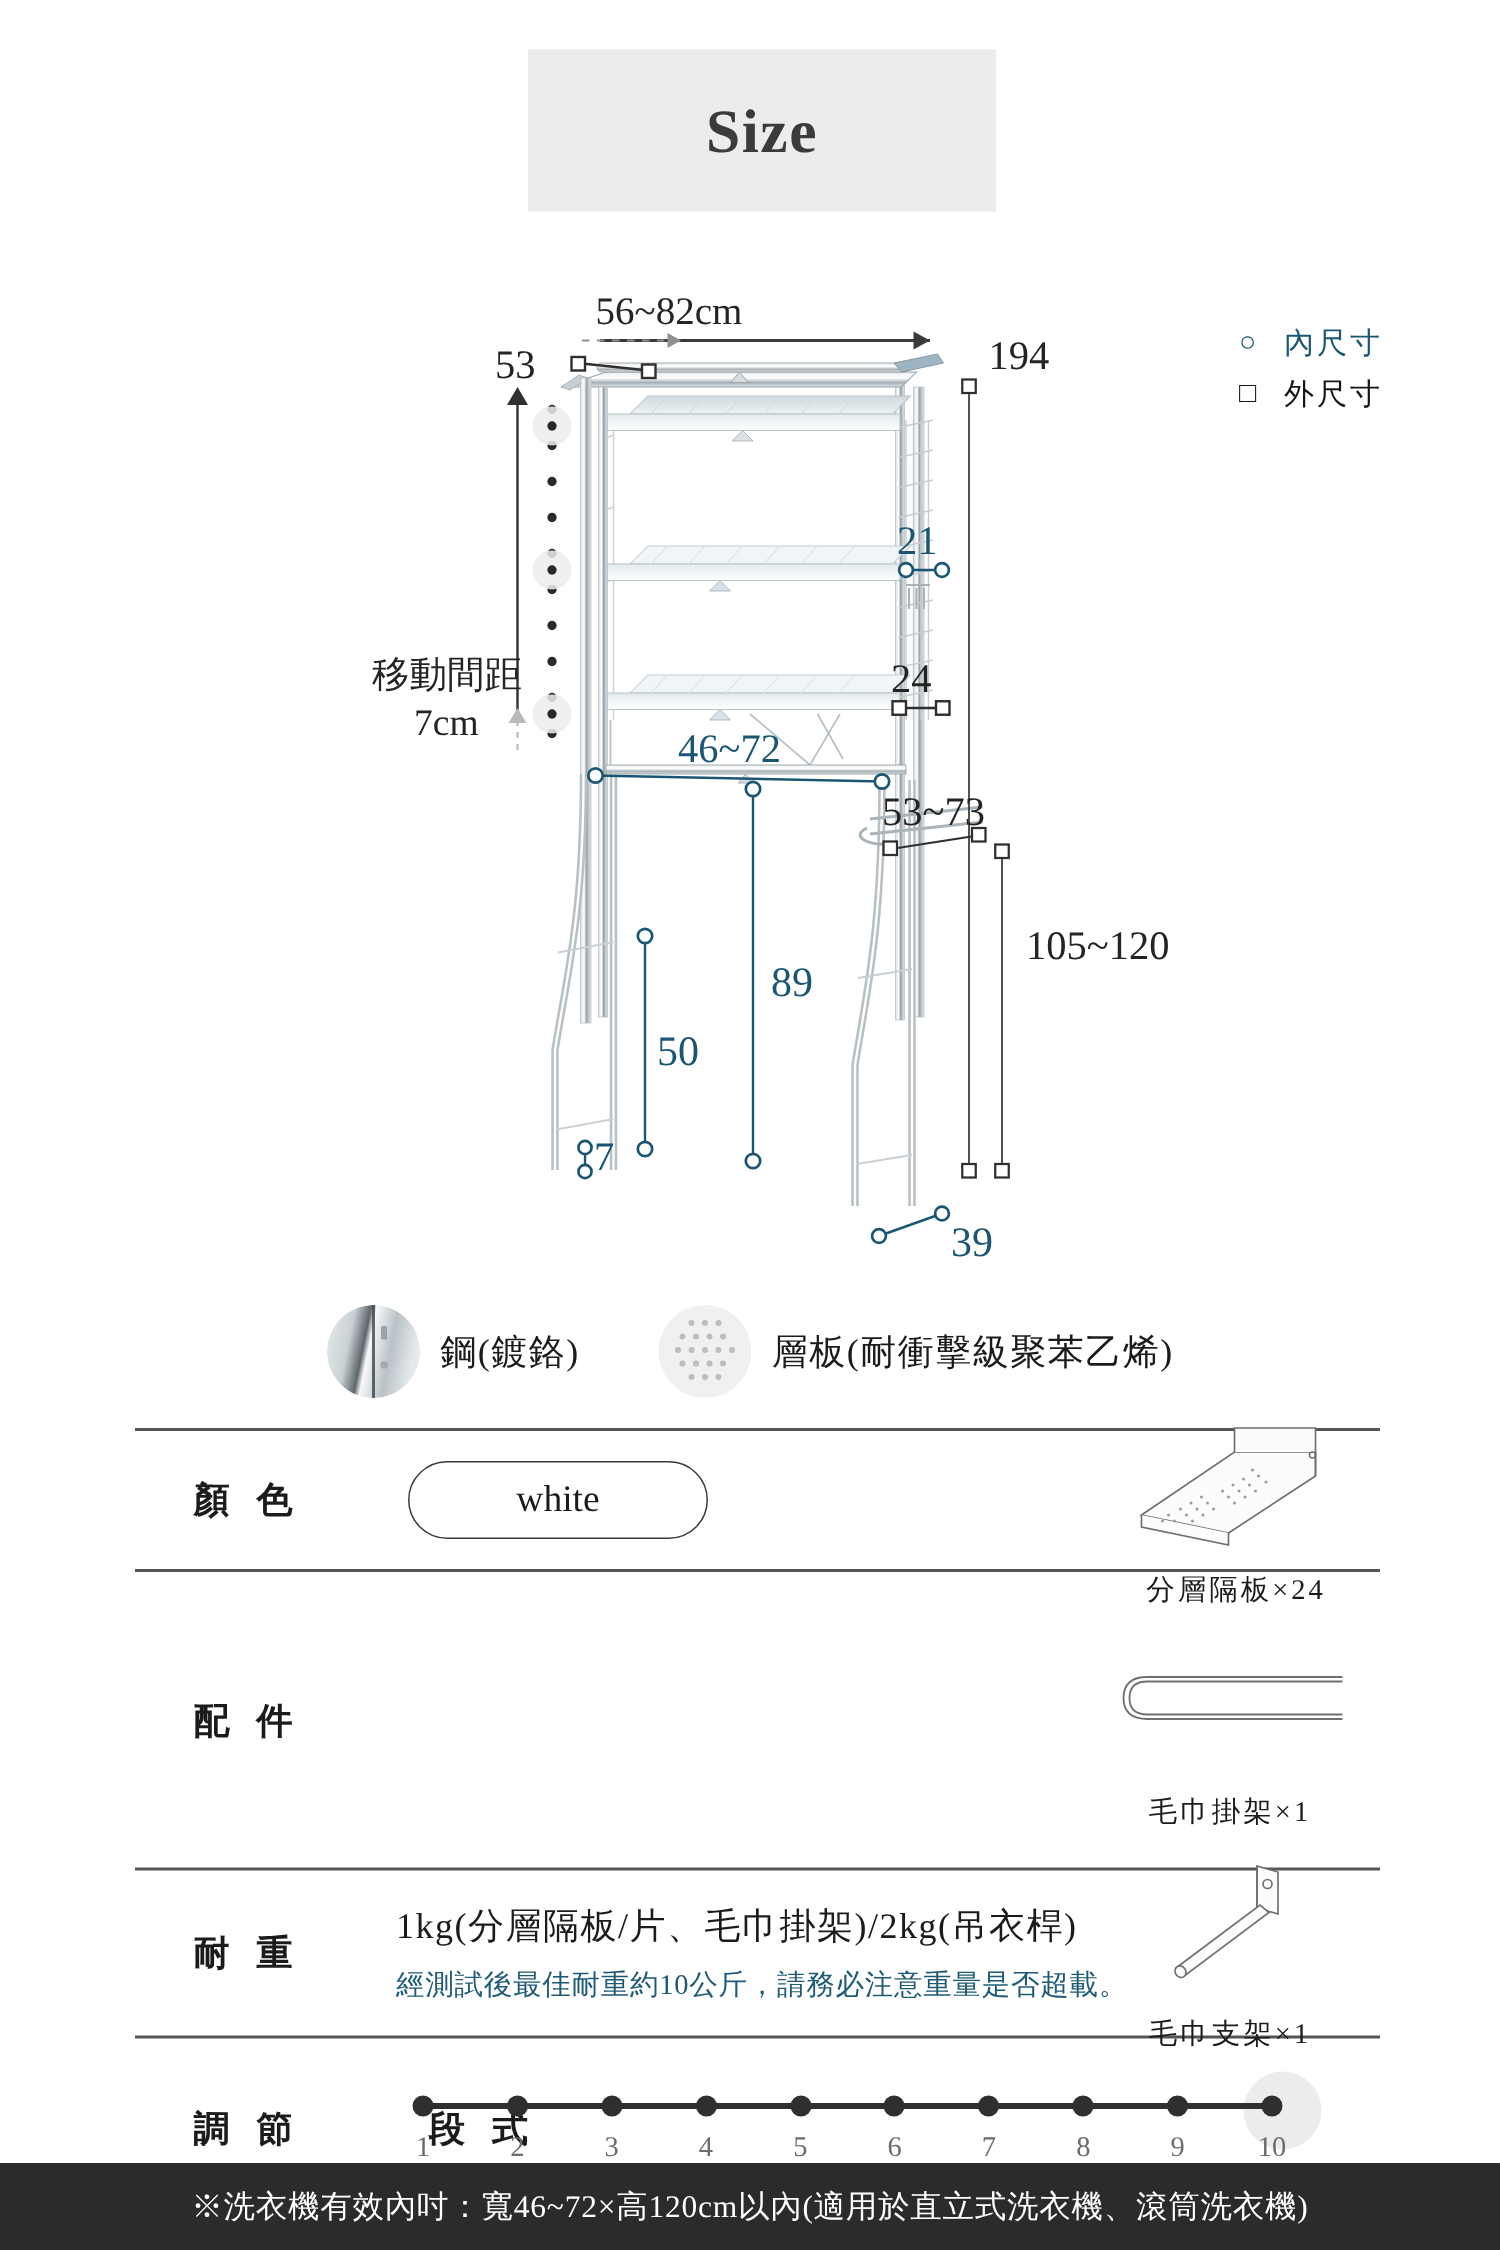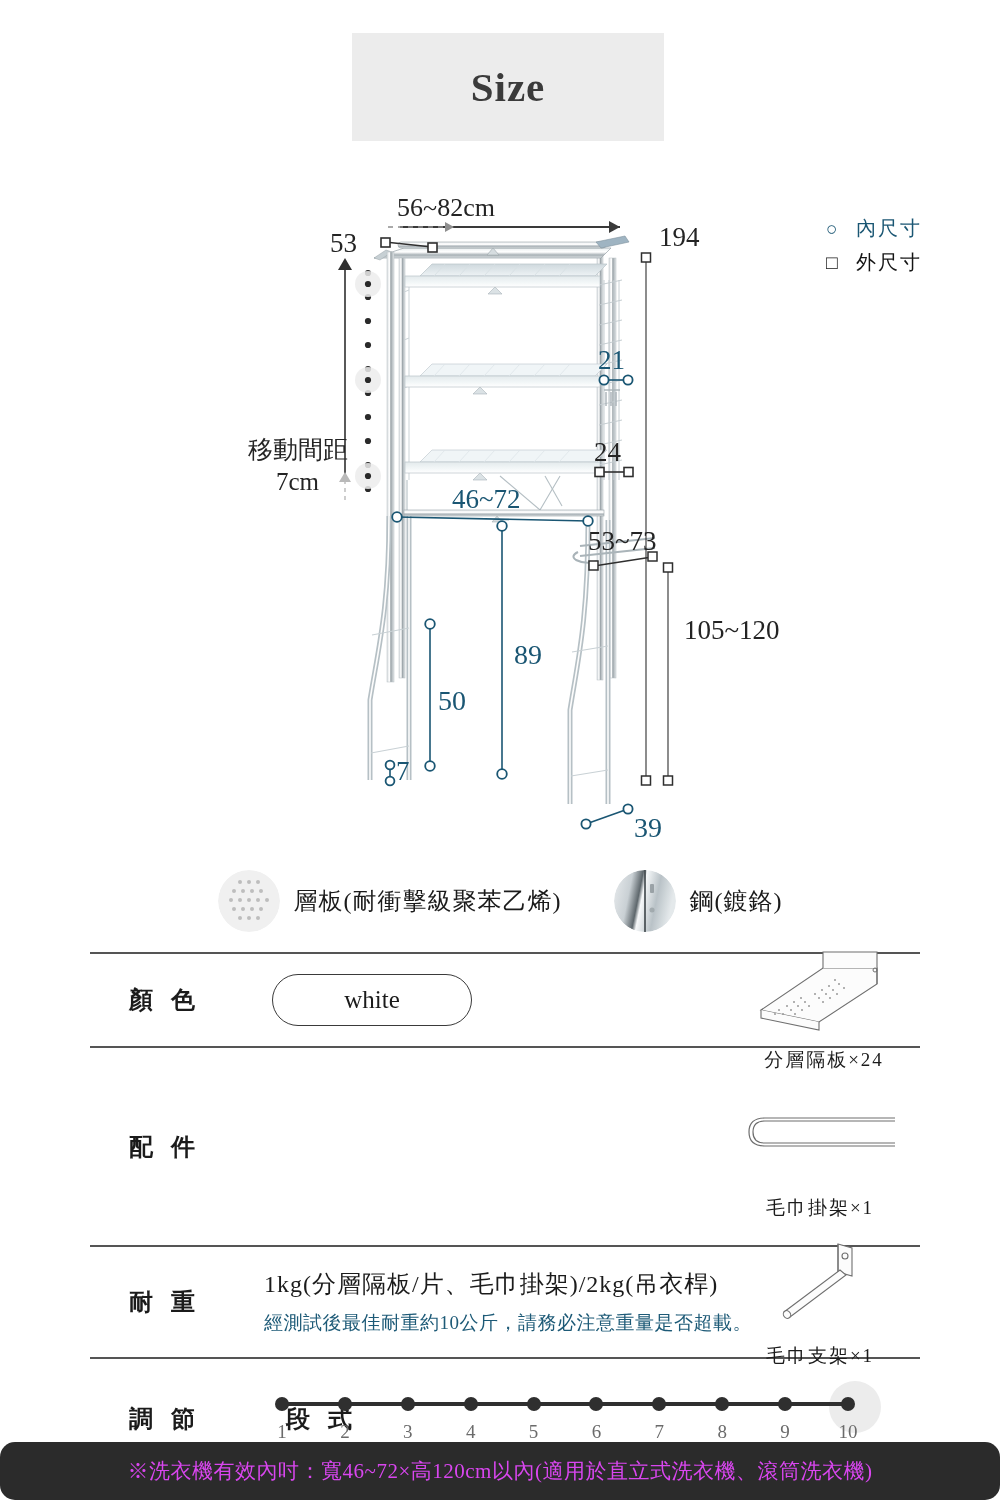--- a/index.html
+++ b/index.html
@@ -101,23 +101,23 @@
     font-size:19px; color:#6b6b6b;
   }
   .suffix{
     font-size:24px; font-weight:bold; letter-spacing:6px; margin-left:26px; white-space:nowrap;
   }
   .adj-flex{ display:flex; align-items:center; }
 
   
   .footer{
     position:absolute; left:0; bottom:0; width:1000px; height:58px;
-    background:#2b2b2b; color:#d946ef;
+    background:#2b2b2b; color:#ffffff;
     display:flex; align-items:center; justify-content:center;
-    font-size:21px; letter-spacing:0.5px;border-radius:15px;
+    font-size:21px; letter-spacing:0.5px;
   }
 
   
 </style>
 </head>
 <body>
 
 <div class="size-banner">
   <div class="title">Size</div>
 </div>
@@ -387,20 +387,41 @@
   <g>
     <line x1="586" y1="644" x2="628" y2="629" stroke="#1a5673" stroke-width="1.6"></line>
     <circle cx="586" cy="644" r="4.6" fill="#ffffff" stroke="#1a5673" stroke-width="1.8"></circle>
     <circle cx="628" cy="629" r="4.6" fill="#ffffff" stroke="#1a5673" stroke-width="1.8"></circle>
     <text x="634" y="657" font-family="Liberation Serif,serif" font-size="28" fill="#1a5673">39</text>
   </g>
 </svg>
 </div>
 
 <div class="materials">
+  <div class="mat">
+    <span class="swatch">
+      <svg width="62" height="62" viewBox="0 0 62 62">
+        <defs>
+          <linearGradient id="ms1" x1="0" y1="0" x2="1" y2="0.2">
+            <stop offset="0%" stop-color="#e9ecee"></stop>
+            <stop offset="30%" stop-color="#c9d0d4"></stop>
+            <stop offset="46%" stop-color="#5e676c"></stop>
+            <stop offset="52%" stop-color="#f6f8f9"></stop>
+            <stop offset="75%" stop-color="#b9c2c7"></stop>
+            <stop offset="100%" stop-color="#e4e9eb"></stop>
+          </linearGradient>
+        </defs>
+        <circle cx="31" cy="31" r="31" fill="url(#ms1)"></circle>
+        <path d="M31,0 L31,62" stroke="#3c4448" stroke-width="2" opacity="0.8"></path>
+        <rect x="36" y="14" width="4" height="9" rx="1" fill="#8b9498" opacity="0.8"></rect>
+        <circle cx="38" cy="40" r="2.5" fill="#9aa2a6" opacity="0.8"></circle>
+      </svg>
+    </span>
+    <span class="mlabel">鋼(鍍鉻)</span>
+  </div>
   <div class="mat">
     <span class="swatch">
       <svg width="62" height="62" viewBox="0 0 62 62">
         <circle cx="31" cy="31" r="31" fill="#f0f0f0"></circle>
         <g fill="#bdbdbd">
           <circle cx="22" cy="12" r="2"></circle>
             <circle cx="31" cy="12" r="2"></circle>
             <circle cx="40" cy="12" r="2"></circle>
           <circle cx="16" cy="21" r="2"></circle>
             <circle cx="25" cy="21" r="2"></circle>
@@ -415,41 +436,20 @@
             <circle cx="25" cy="39" r="2"></circle>
             <circle cx="34" cy="39" r="2"></circle>
             <circle cx="43" cy="39" r="2"></circle>
           <circle cx="22" cy="48" r="2"></circle>
             <circle cx="31" cy="48" r="2"></circle>
             <circle cx="40" cy="48" r="2"></circle>
         </g>
       </svg>
     </span>
     <span class="mlabel">層板(耐衝擊級聚苯乙烯)</span>
-  </div>
-  <div class="mat">
-    <span class="swatch">
-      <svg width="62" height="62" viewBox="0 0 62 62">
-        <defs>
-          <linearGradient id="ms1" x1="0" y1="0" x2="1" y2="0.2">
-            <stop offset="0%" stop-color="#e9ecee"></stop>
-            <stop offset="30%" stop-color="#c9d0d4"></stop>
-            <stop offset="46%" stop-color="#5e676c"></stop>
-            <stop offset="52%" stop-color="#f6f8f9"></stop>
-            <stop offset="75%" stop-color="#b9c2c7"></stop>
-            <stop offset="100%" stop-color="#e4e9eb"></stop>
-          </linearGradient>
-        </defs>
-        <circle cx="31" cy="31" r="31" fill="url(#ms1)"></circle>
-        <path d="M31,0 L31,62" stroke="#3c4448" stroke-width="2" opacity="0.8"></path>
-        <rect x="36" y="14" width="4" height="9" rx="1" fill="#8b9498" opacity="0.8"></rect>
-        <circle cx="38" cy="40" r="2.5" fill="#9aa2a6" opacity="0.8"></circle>
-      </svg>
-    </span>
-    <span class="mlabel">鋼(鍍鉻)</span>
   </div>
 </div>
 
 <div class="spec">
 
   <div class="rowline"></div>
   <div class="srow row-color">
     <div class="rlabel">顏 色</div>
     <div class="rbody">
       <span class="pill">white</span>

